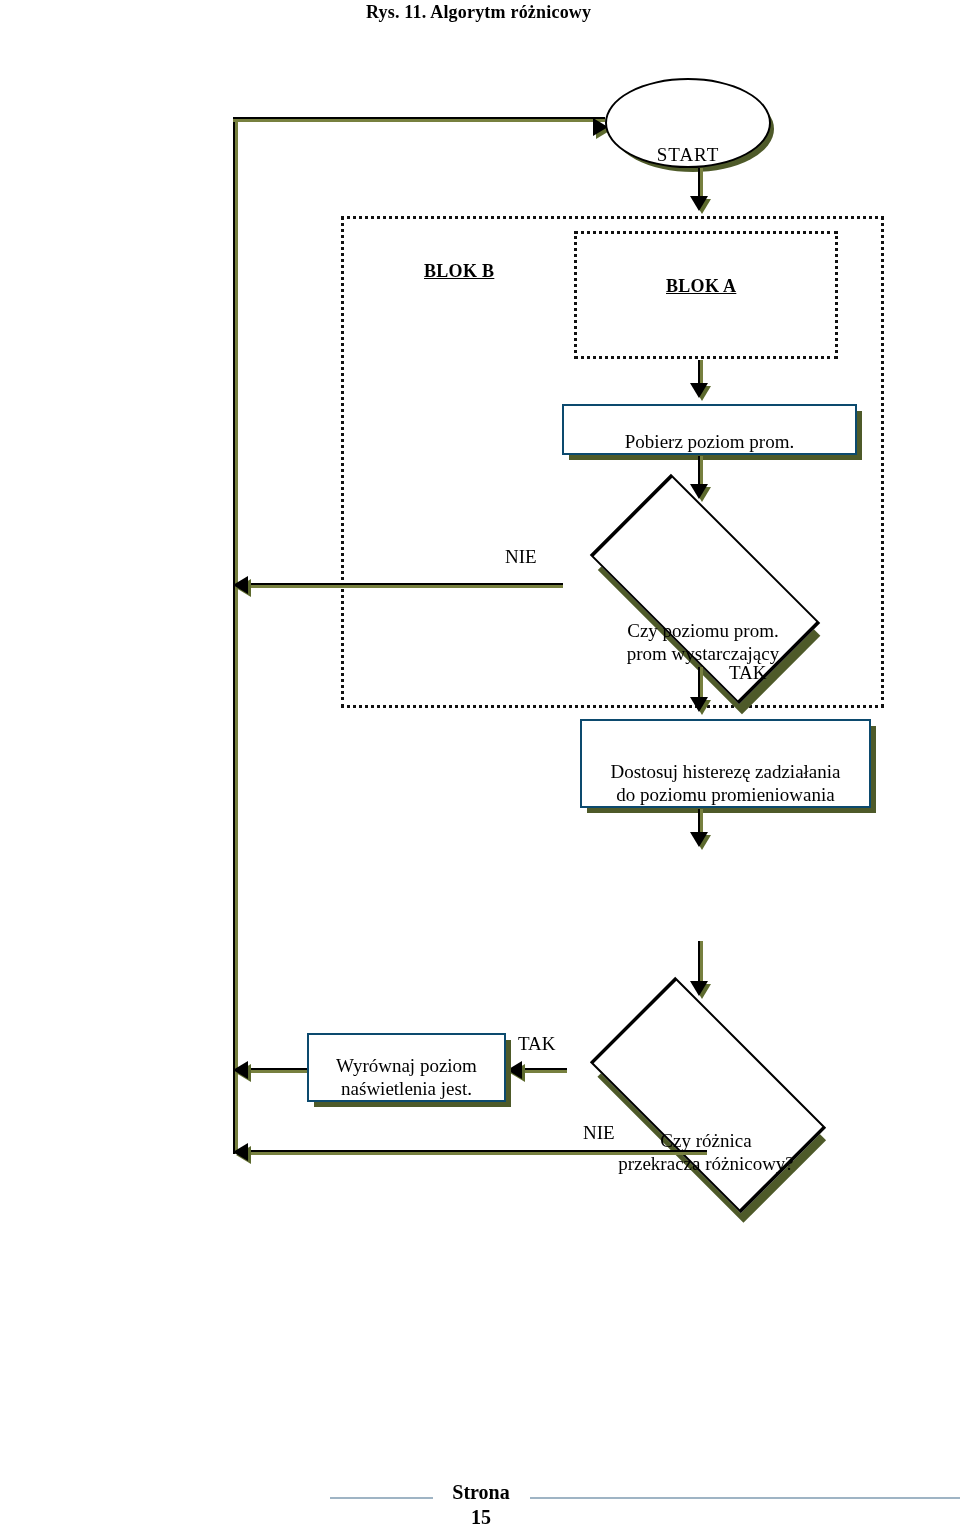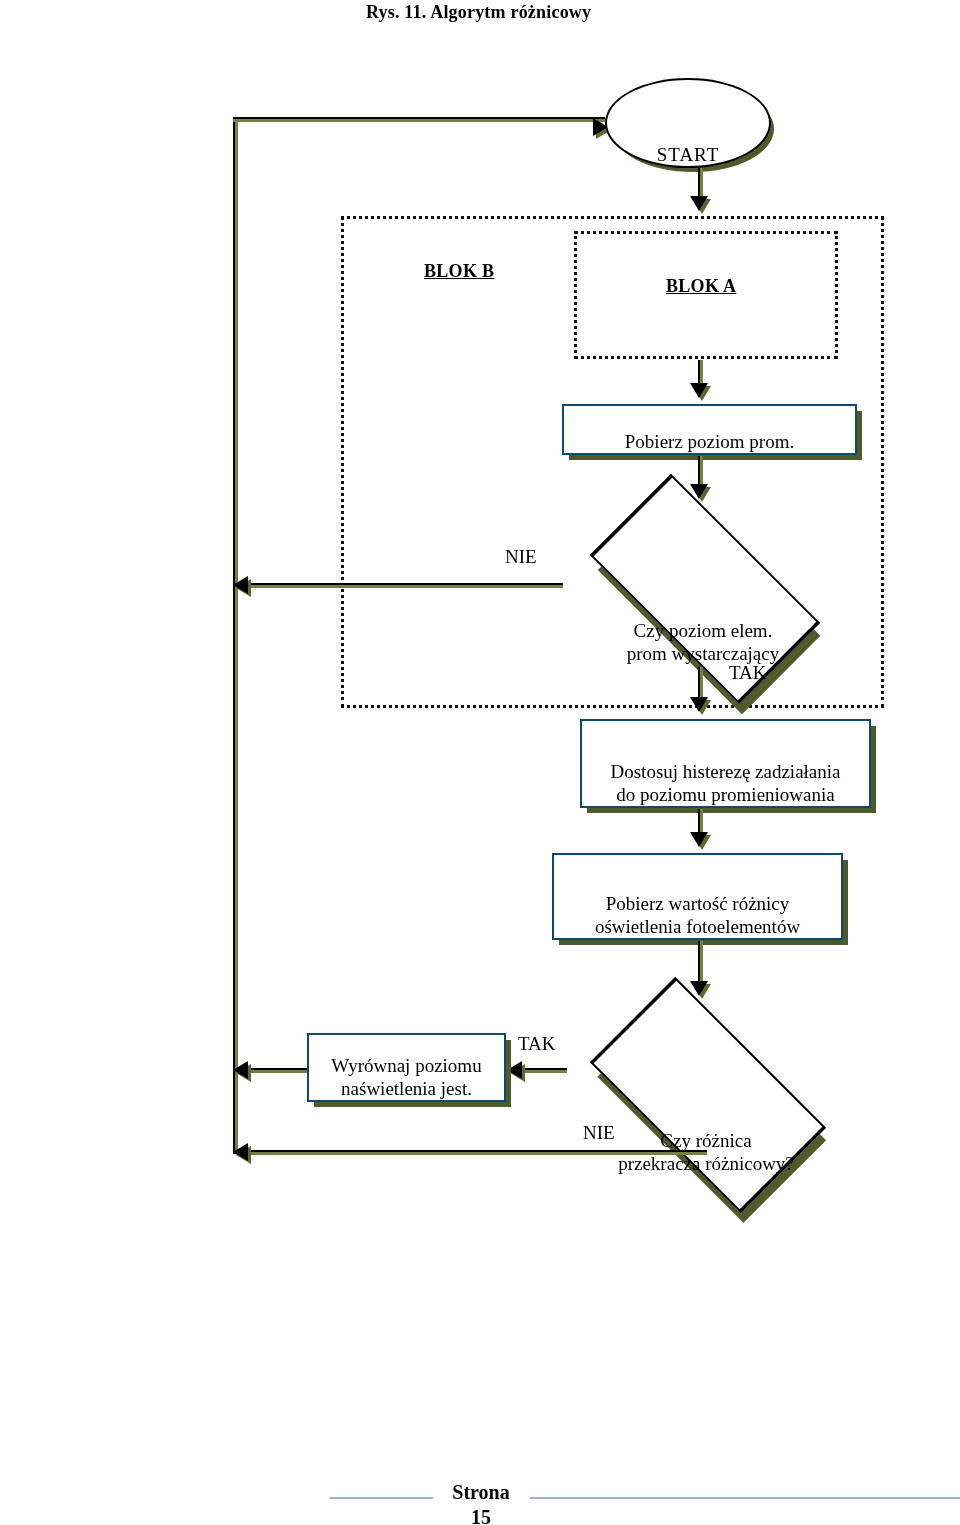--- a/index.html
+++ b/index.html
@@ -199,21 +199,21 @@
     <span>Pobierz poziom prom.</span>
   </div>
 
   <div class="conn-v" style="left:698px; top:456px; height:36px;"></div>
   <div class="arrow-down sh" style="left:693px; top:487px;"></div>
   <div class="arrow-down" style="left:690px; top:484px;"></div>
 
   <div class="shape decision" style="left:558px; top:508px; width:290px; height:158px;">
     <div class="dia-body" style="width:112px; height:112px; margin-left:-56px; margin-top:-56px; transform:rotate(45deg) scaleX(1.82) scaleY(0.99);"></div>
     <div class="dia-label">
-      <div>Czy poziom elem.</div>
+      <div>Czy poziomu prom.</div>
       <div>prom wystarczający</div>
     </div>
   </div>
 
   <div class="conn-h" style="left:237px; top:583px; width:326px;"></div>
   <div class="arrow-left sh" style="left:236px; top:579px;"></div>
   <div class="arrow-left" style="left:233px; top:576px;"></div>
   <div class="branch-label" style="left:505px; top:546px;">NIE</div>
 
   <div class="conn-v" style="left:698px; top:667px; height:42px;"></div>
@@ -225,47 +225,41 @@
     <div>
       <div>Dostosuj histerezę zadziałania</div>
       <div>do poziomu promieniowania</div>
     </div>
   </div>
 
   <div class="conn-v" style="left:698px; top:809px; height:30px;"></div>
   <div class="arrow-down sh" style="left:693px; top:835px;"></div>
   <div class="arrow-down" style="left:690px; top:832px;"></div>
 
-  <div class="shape process" style="left:552px; top:853px; width:291px; height:87px;">
-    <div>
-      <div>Pobierz wartość różnicy</div>
-      <div>oświetlenia fotoelementów</div>
-    </div>
-  </div>
 
   <div class="conn-v" style="left:698px; top:941px; height:48px;"></div>
   <div class="arrow-down sh" style="left:693px; top:984px;"></div>
   <div class="arrow-down" style="left:690px; top:981px;"></div>
 
   <div class="shape decision" style="left:560px; top:1010px; width:292px; height:166px;">
     <div class="dia-body" style="width:118px; height:118px; margin-left:-59px; margin-top:-59px; transform:rotate(45deg) scaleX(1.75) scaleY(0.99);"></div>
     <div class="dia-label">
       <div>Czy różnica</div>
       <div>przekracza różnicowy?</div>
     </div>
   </div>
 
   <div class="conn-h" style="left:512px; top:1068px; width:55px;"></div>
   <div class="arrow-left sh" style="left:510px; top:1064px;"></div>
   <div class="arrow-left" style="left:507px; top:1061px;"></div>
   <div class="branch-label" style="left:518px; top:1033px;">TAK</div>
 
   <div class="shape process" style="left:307px; top:1033px; width:199px; height:69px;">
     <div>
-      <div>Wyrównaj poziomu</div>
+      <div>Wyrównaj poziom</div>
       <div>naświetlenia jest.</div>
     </div>
   </div>
 
   <div class="conn-h" style="left:237px; top:1068px; width:70px;"></div>
   <div class="arrow-left sh" style="left:236px; top:1064px;"></div>
   <div class="arrow-left" style="left:233px; top:1061px;"></div>
 
   <div class="conn-h" style="left:237px; top:1150px; width:470px;"></div>
   <div class="arrow-left sh" style="left:236px; top:1146px;"></div>

